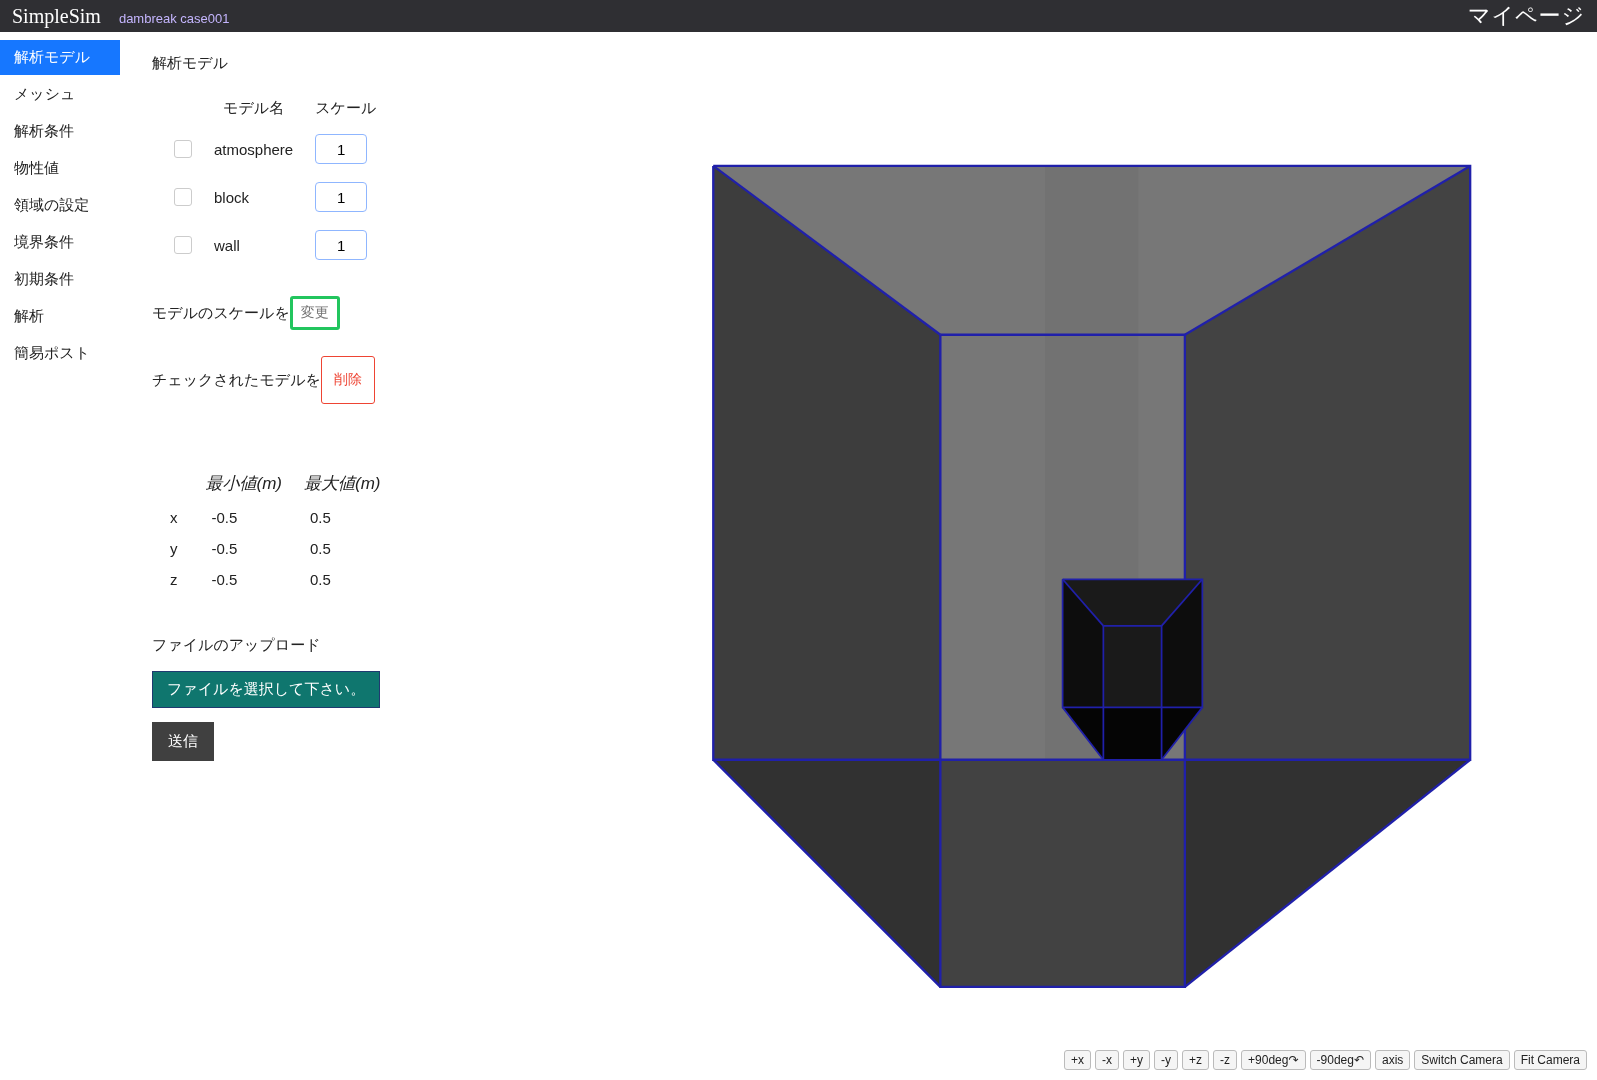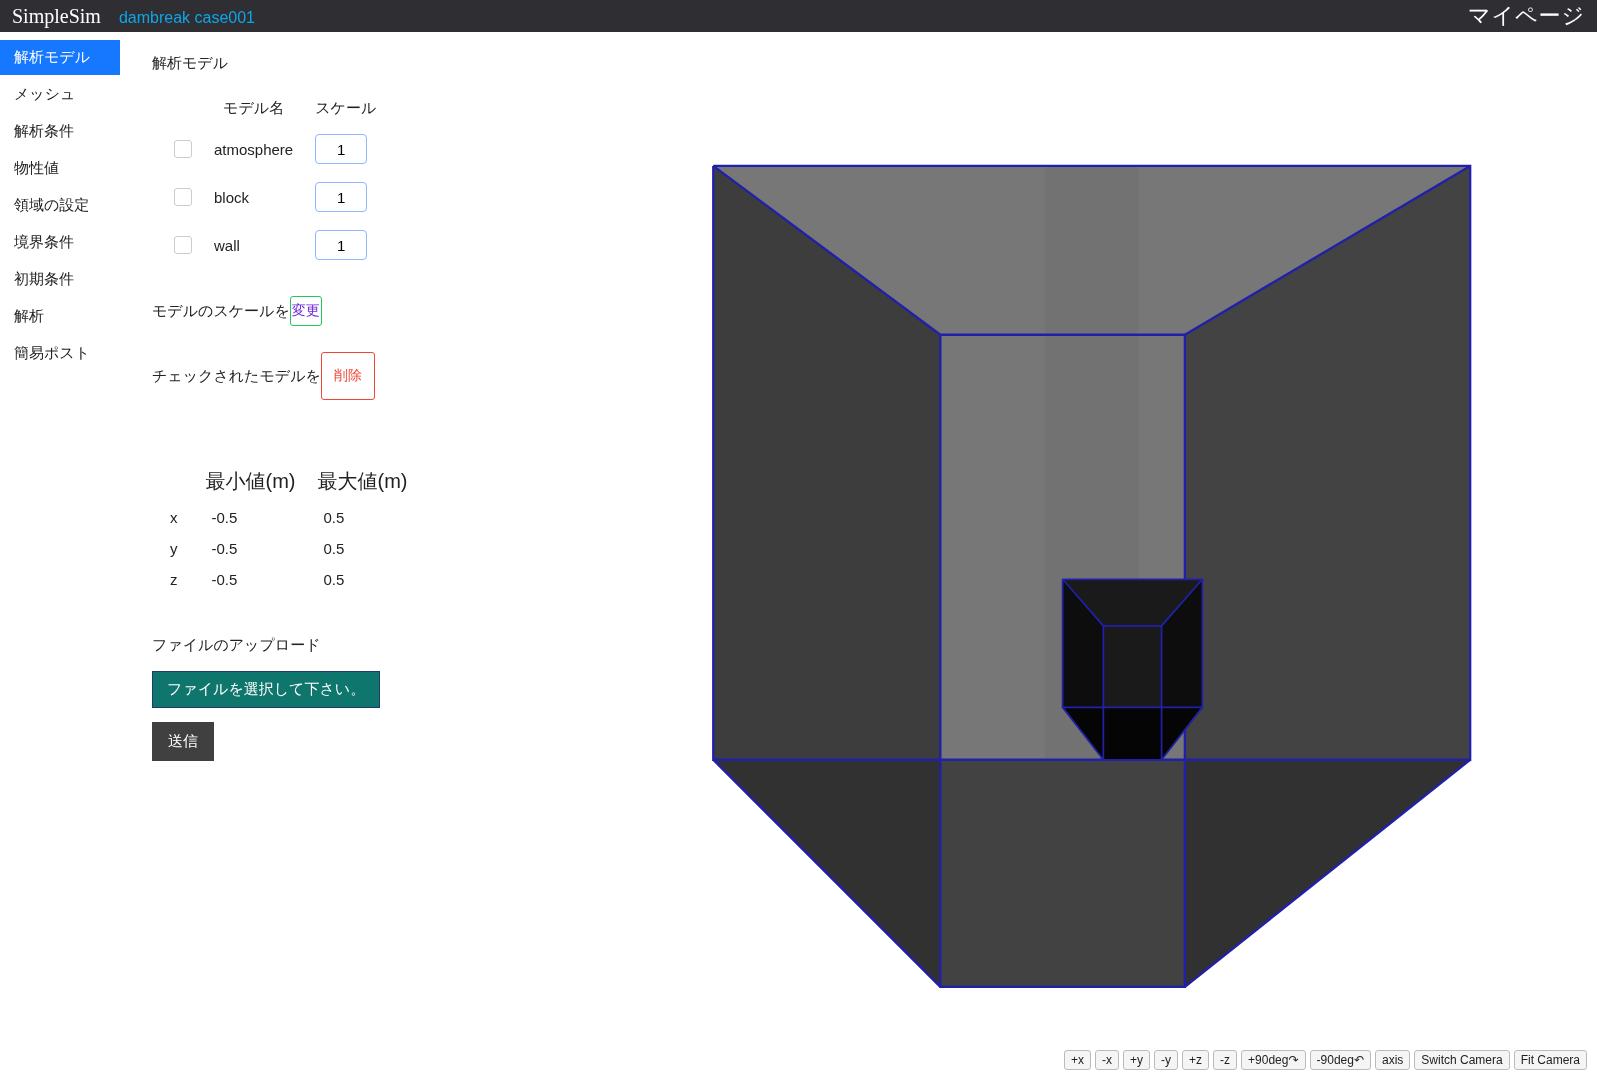--- a/index.html
+++ b/index.html
@@ -13,21 +13,21 @@
       background: #2f2f33;
       color: #fff;
       height: 32px;
       display: flex;
       align-items: center;
       padding: 0 12px;
       justify-content: space-between;
     }
     .topbar-left { display: flex; align-items: baseline; gap: 18px; }
     .brand { font-size: 20px; font-family: "Times New Roman", serif; }
-    .case { font-size: 16px; color: #0ea5e9; }
+    .case { font-size: 13px; color: #c4b5fd; }
     .mypage { font-size: 22px; font-family: "Yu Mincho", serif; letter-spacing: 1px; }
     .layout {
       display: flex;
       height: calc(100vh - 32px);
       position: relative;
     }
     .sidebar {
       width: 120px;
       background: #fff;
       padding-top: 8px;
@@ -54,29 +54,29 @@
       display: inline-block; vertical-align: middle; cursor: pointer;
     }
     .model-name { font-size: 15px; }
     .scale-input {
       width: 52px; height: 30px; border: 1px solid #8fb6ff; border-radius: 4px;
       text-align: center; font-size: 15px;
     }
     .action-row { margin-top: 26px; display: flex; align-items: center; }
     .action-label { font-size: 15px; }
     .btn-outline-teal {
-      border: 1px solid #22c55e; color: #6d28d9; background: #fff;
-      padding: 5px 1px; border-radius: 3px; font-size: 14px; cursor: pointer;
+      border: 3px solid #22c55e; color: #737373; background: #fff;
+      padding: 5px 8px; border-radius: 3px; font-size: 14px; cursor: pointer;
     }
     .btn-outline-red {
       border: 1px solid #e43; color: #e43; background: #fff;
       padding: 14px 12px; border-radius: 3px; font-size: 14px; cursor: pointer;
     }
     .bounds-table { margin-top: 60px; }
-    .bounds-table th { font-weight: normal; font-size: 20px; padding: 6px 10px; }
+    .bounds-table th { font-weight: normal; font-size: 17px; padding: 6px 10px; font-style: italic; }
     .bounds-table td { padding: 6px 16px; font-size: 15px; }
     .upload-section { margin-top: 40px; }
     .upload-label { font-size: 15px; margin-bottom: 16px; }
     .file-btn {
       background: #0f766e; color: #fff; border: 1px solid #1f3a70;
       padding: 8px 14px; font-size: 15px; cursor: pointer;
       display: inline-block;
     }
     .submit-btn {
       margin-top: 14px; background: #404040; color: #fff; border: none;

